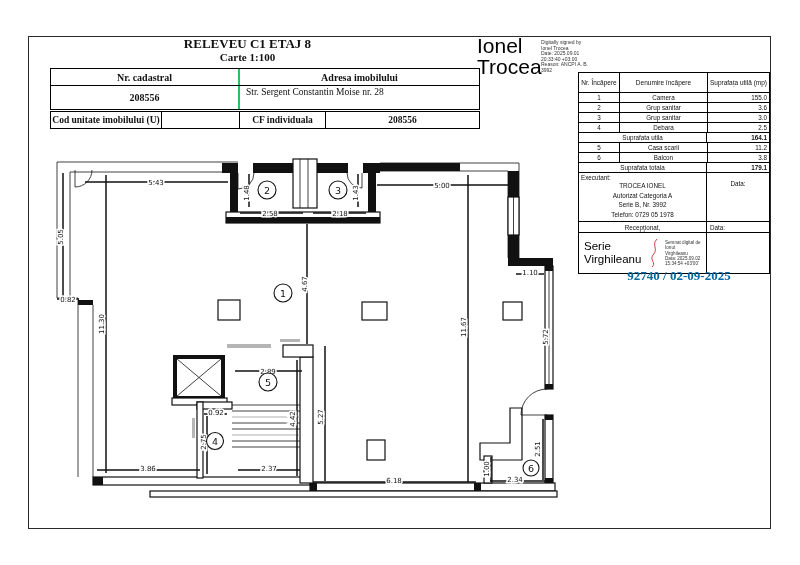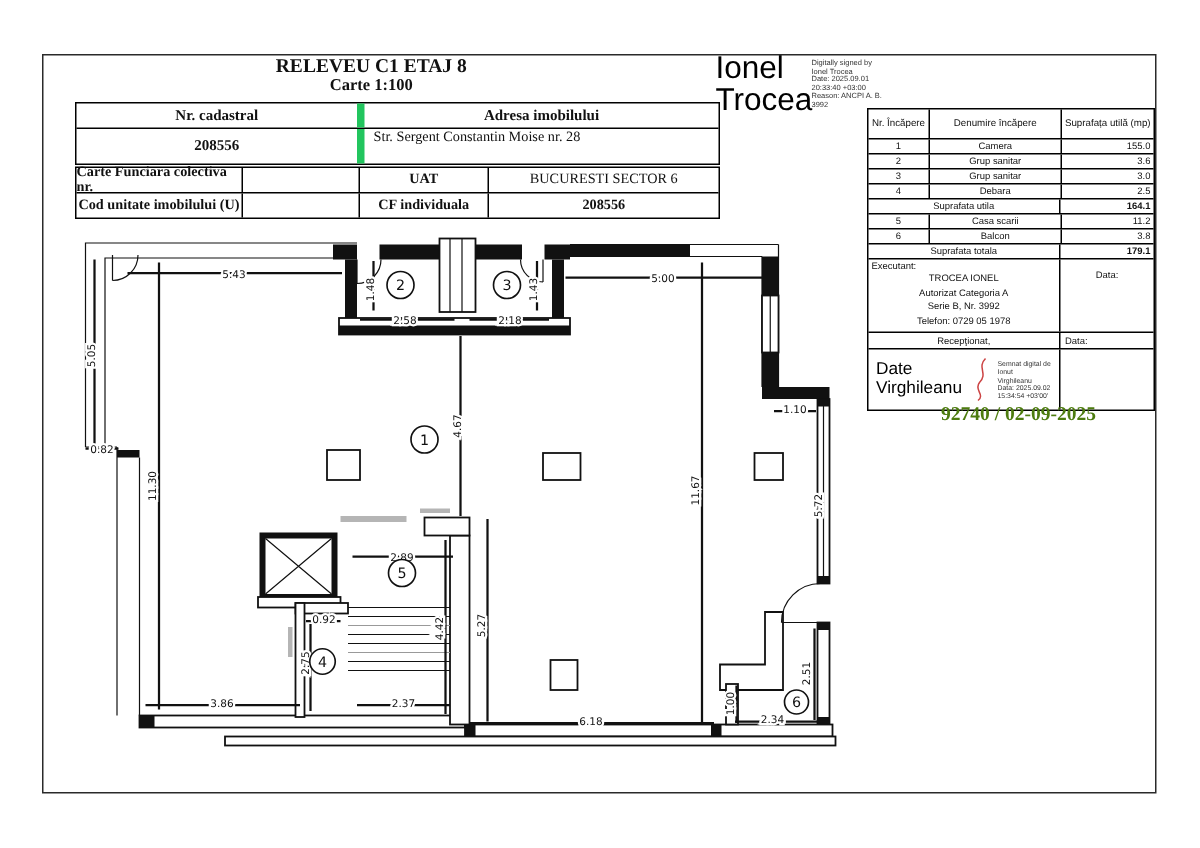--- a/index.html
+++ b/index.html
@@ -8,21 +8,21 @@
   #page-border{left:28px;top:36px;width:741px;height:491px;border:1.2px solid #2a2a2a;}
   
   #title{left:125px;top:36px;width:245px;text-align:center;font-weight:bold;font-size:13px;}
   #scale{left:125px;top:51px;width:245px;text-align:center;font-weight:bold;font-size:11px;}
   
   .tbl{border:1.2px solid #000;font-size:10px;}
   #tblA{left:50px;top:68px;width:428px;}
   #tblA .row{display:flex;}
   #tblA .hdr{height:16px;border-bottom:1px solid #000;}
   #tblA .bodyr{height:23px;}
-  #tblA .c1{width:187px;border-right:5px solid #22c55e;}
+  #tblA .c1{width:187px;border-right:2px solid #22c55e;}
   #tblA .c2{flex:1;}
   .cellc{display:flex;align-items:center;justify-content:center;font-weight:bold;}
   #addr{padding:1px 0 0 6px;font-size:9.5px;line-height:10.5px;}
   #tblB{left:50px;top:111px;width:428px;}
   #tblB .row{display:flex;height:16px;}
   #tblB .row+.row{border-top:1px solid #000;}
   #tblB .b1{width:110px;border-right:1px solid #000;}
   #tblB .b2{width:77px;border-right:1px solid #000;}
   #tblB .b3{width:85px;border-right:1px solid #000;}
   #tblB .b4{flex:1;}
@@ -86,26 +86,20 @@
   <div class="row bodyr">
     <div class="c1 cellc">208556</div>
     <div class="c2" id="addr">
       <div>Str. Sergent Constantin Moise nr. 28</div>
     </div>
   </div>
 </div>
 
 <div class="abs tbl" id="tblB">
   <div class="row">
-    <div class="b1 cellc">Carte Funciara colectiva nr.</div>
-    <div class="b2 cellc"></div>
-    <div class="b3 cellc">UAT</div>
-    <div class="b4 cellc plain">BUCURESTI SECTOR 6</div>
-  </div>
-  <div class="row">
     <div class="b1 cellc">Cod unitate imobilului (U)</div>
     <div class="b2 cellc"></div>
     <div class="b3 cellc">CF individuala</div>
     <div class="b4 cellc">208556</div>
   </div>
 </div>
 
 <div class="abs" id="sig-top-name">
   <div>Ionel</div>
   <div>Trocea</div>
@@ -173,34 +167,34 @@
     </div>
     <div class="e2">Data:</div>
   </div>
   <div class="r" id="recrow">
     <div class="e1">Recepţionat,</div>
     <div class="e2">Data:</div>
   </div>
   <div id="sigrow">
     <div class="divider"></div>
     <div id="sig-bot-name">
-      <div>Date</div>
+      <div>Serie</div>
       <div>Virghileanu</div>
     </div>
     <svg id="squiggle" width="22" height="32">
       <path d="M14,2 C8,8 16,12 10,18 C6,23 14,26 9,30" stroke="#cc4444" stroke-width="1" fill="none"></path>
     </svg>
     <div id="sig-bot-details">Semnat digital de Ionut
 Virghileanu
 Data: 2025.09.02
 15:34:54 +03'00'</div>
   </div>
 </div>
 
-<div class="abs" id="regnum" style="color: #4d7c0f;">92740 / 02-09-2025</div>
+<div class="abs" id="regnum" style="color: #0369a1;">92740 / 02-09-2025</div>
 
 <svg class="abs" id="plan" width="540" height="360" viewBox="40 150 540 360">
   <g>
 
     <path class="thin" d="M57,298 L57,162 L238,162 M70,298 L70,172 L235,172"></path>
     <path class="thin" d="M57,298 H78 M78,298 V477 M93,305 V477 M70,298 L70,303"></path>
     <rect class="b" x="78" y="300" width="15" height="5"></rect>
 
     <path class="thin" d="M380,163 H519 M380,171 H508"></path>
     <rect class="b" x="380" y="163" width="80" height="8"></rect>

